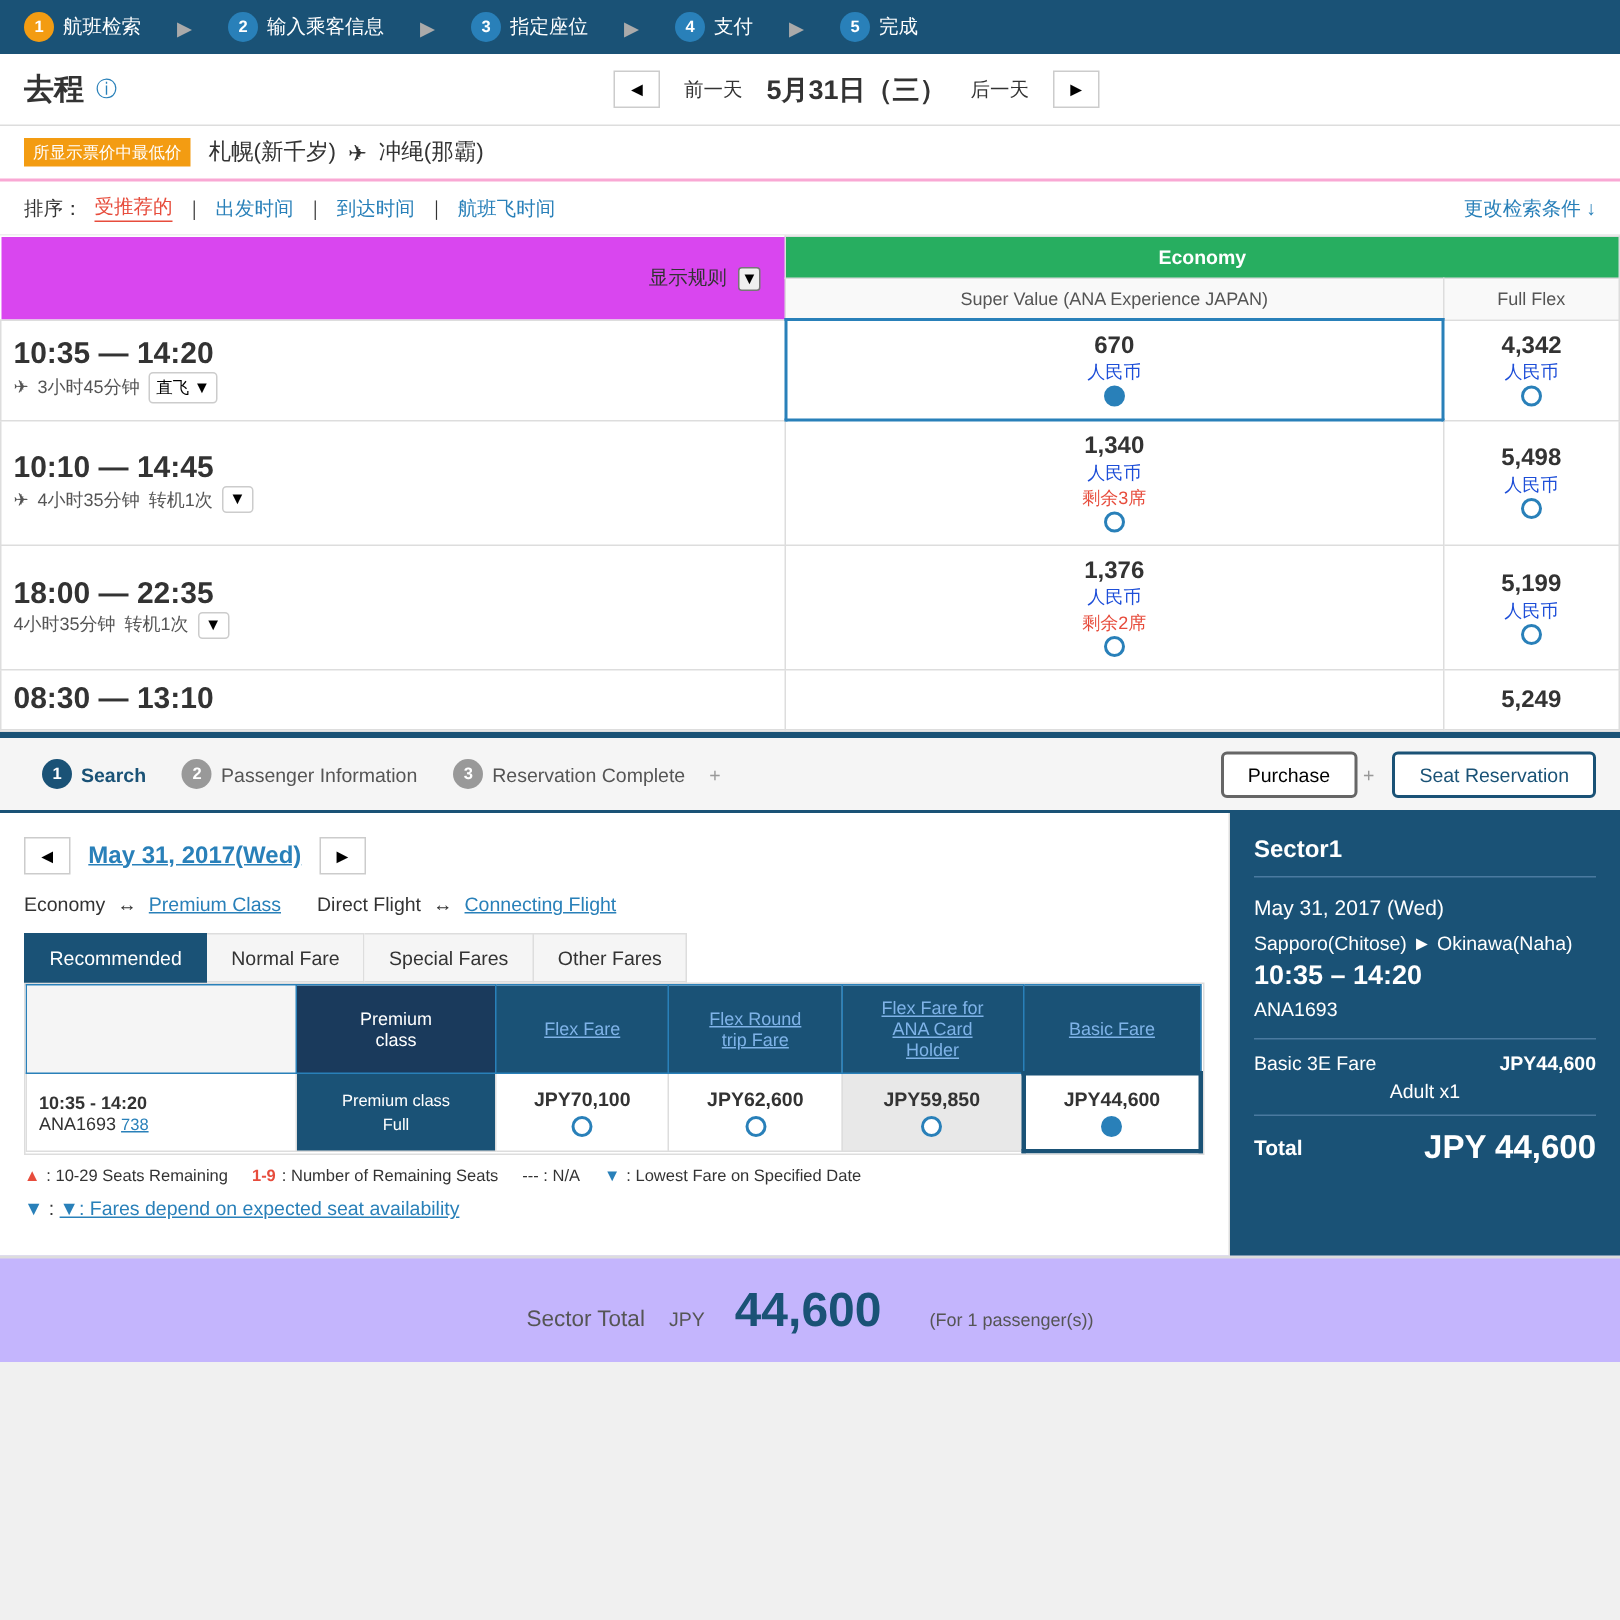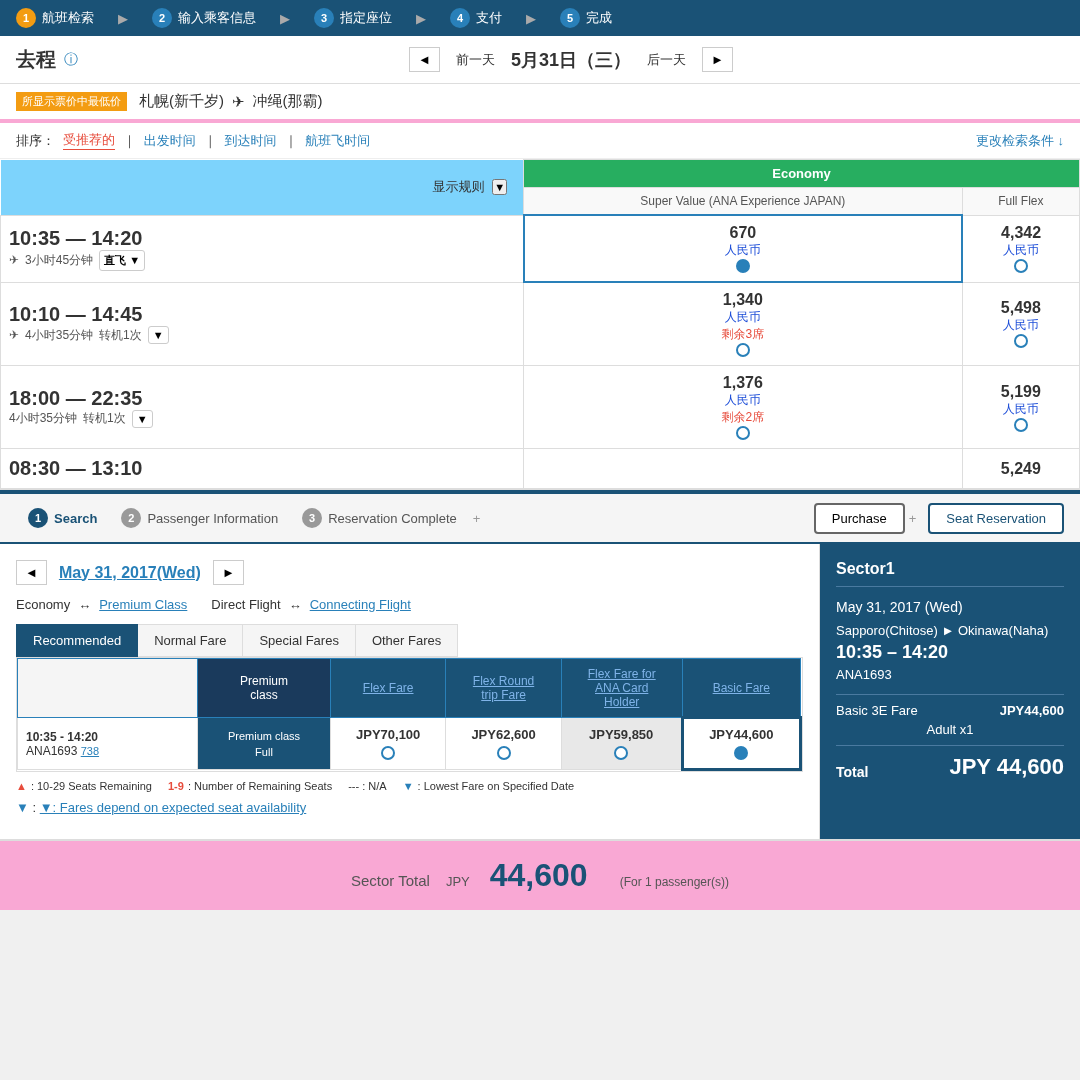--- a/index.html
+++ b/index.html
@@ -13,41 +13,41 @@
     .nav-divider { color: #aaa; }
 
     
     .cn-section { background: white; border-bottom: 1px solid #ddd; }
     .cn-header { display: flex; align-items: center; padding: 10px 16px; border-bottom: 1px solid #ddd; }
     .cn-title { font-size: 20px; font-weight: bold; margin-right: 8px; }
     .cn-info-icon { color: #2980b9; font-size: 14px; margin-right: auto; }
     .cn-nav { display: flex; align-items: center; flex: 1; justify-content: center; gap: 16px; }
     .cn-nav-btn { background: white; border: 1px solid #ccc; padding: 4px 8px; cursor: pointer; font-size: 13px; }
     .cn-date { font-size: 18px; font-weight: bold; }
-    .cn-route-row { padding: 8px 16px; display: flex; align-items: flex-start; border-bottom: 4px solid #f9a8d4; }
+    .cn-route-row { padding: 8px 16px; display: flex; align-items: flex-start; border-bottom: 2px solid #f9a8d4; }
     .cn-lowest-badge { background: #f39c12; color: white; font-size: 11px; padding: 2px 6px; margin-right: 12px; }
     .cn-route { font-size: 15px; display: flex; align-items: center; gap: 8px; }
     .cn-sort-row { padding: 8px 16px; display: flex; align-items: center; gap: 8px; border-bottom: 1px solid #eee; }
     .cn-sort-link { color: #2980b9; text-decoration: none; }
     .cn-sort-link.active { color: #e74c3c; border-bottom: 1px solid #e74c3c; }
     .cn-update-link { margin-left: auto; color: #2980b9; font-size: 13px; }
 
     
     .flight-table-cn { width: 100%; border-collapse: collapse; }
     .flight-table-cn .header-economy { background: #27ae60; color: white; text-align: center; padding: 6px; font-weight: bold; }
     .flight-table-cn .sub-header { background: #f9f9f9; text-align: center; padding: 6px; border: 1px solid #ddd; font-size: 12px; color: #555; }
     .flight-table-cn td { border: 1px solid #ddd; padding: 8px; vertical-align: middle; }
     .flight-table-cn .price-cell { text-align: center; }
     .flight-table-cn .price-amount { font-size: 16px; font-weight: bold; }
     .flight-table-cn .price-currency { font-size: 12px; color: #1d4ed8; }
     .flight-table-cn .remaining { color: #e74c3c; font-size: 12px; }
     .flight-info-cell { padding: 8px 16px; min-width: 260px; }
     .flight-time { font-size: 20px; font-weight: bold; }
     .flight-duration { font-size: 12px; color: #555; display: flex; align-items: center; gap: 6px; }
-    .flight-direct { background: white; border: 1px solid #ccc; border-radius: 3px; padding: 2px 4px; font-size: 11px; cursor: pointer; font-weight: bold; }
+    .flight-direct { background: white; border: 1px solid #ccc; border-radius: 3px; padding: 2px 4px; font-size: 11px; cursor: pointer; }
     .radio-dot { width: 14px; height: 14px; border-radius: 50%; border: 2px solid #2980b9; background: white; margin: 0 auto; }
     .radio-dot.filled { background: #2980b9; }
     .selected-cell { border: 2px solid #2980b9 !important; margin-left: 44px; }
 
     
     .en-section { background: white; margin-top: 0; border-top: 4px solid #1a5276; }
     .en-nav { background: #f5f5f5; border-bottom: 2px solid #1a5276; display: flex; align-items: center; padding: 8px 16px; gap: 0; }
     .en-step { display: flex; align-items: center; gap: 6px; padding: 6px 12px; font-size: 13px; color: #555; }
     .en-step .snum { background: #999; color: white; border-radius: 50%; width: 20px; height: 20px; display: flex; align-items: center; justify-content: center; font-size: 11px; font-weight: bold; }
     .en-step.active .snum { background: #1a5276; }
@@ -105,21 +105,21 @@
 
     
     .sector-title { font-size: 16px; font-weight: bold; margin-bottom: 12px; border-bottom: 1px solid #4a7aa0; padding-bottom: 8px; }
     .sector-date { font-size: 14px; margin-bottom: 8px; }
     .sector-route { font-size: 13px; margin-bottom: 4px; }
     .sector-time { font-size: 18px; font-weight: bold; margin-bottom: 4px; }
     .sector-flight { font-size: 13px; margin-bottom: 12px; }
     .sector-fare { font-size: 13px; display: flex; justify-content: space-between; margin-bottom: 4px; border-top: 1px solid #4a7aa0; padding-top: 8px; }
     .sector-fare-price { font-weight: bold; }
     .sector-adult { font-size: 13px; margin-bottom: 8px; text-align: center; }
-    .sector-total-row { display: flex; justify-content: space-between; align-items: flex-end; border-top: 1px solid #4a7aa0; padding-top: 8px; margin-top: 8px; gap: 24px; }
+    .sector-total-row { display: flex; justify-content: space-between; align-items: center; border-top: 1px solid #4a7aa0; padding-top: 8px; margin-top: 8px; gap: 24px; }
     .sector-total-label-r { font-size: 14px; font-weight: bold; }
     .sector-total-price { font-size: 22px; font-weight: bold; }
   </style>
 </head>
 <body>
 
 <div class="top-nav">
   <div class="nav-step active">
     <span class="step-num">1</span>
     <span>航班检索</span>
@@ -174,21 +174,21 @@
     <span>｜</span>
     <a class="cn-sort-link">到达时间</a>
     <span>｜</span>
     <a class="cn-sort-link">航班飞时间</a>
     <a class="cn-update-link">更改检索条件 ↓</a>
   </div>
 
   <table class="flight-table-cn">
     <thead>
       <tr>
-        <td style="border:none; background:#7dd3fc;" rowspan="2">
+        <td style="border:none; background:#d946ef;" rowspan="2">
           <div style="text-align:right; padding:4px 8px;">
             <span>显示规则</span>
             <button style="margin-left:4px; font-size:11px;">▼</button>
           </div>
         </td>
         <td colspan="2" class="header-economy">Economy</td>
       </tr>
       <tr>
         <td class="sub-header">Super Value (ANA Experience JAPAN)</td>
         <td class="sub-header">Full Flex</td>
@@ -408,19 +408,19 @@
       <div class="sector-total-row">
         <span class="sector-total-label-r">Total</span>
         <span class="sector-total-price">
           <span>JPY</span>
           <span>44,600</span>
         </span>
       </div>
     </div>
   </div>
 
-  <div style="background: #f9a8d4; border-top: 2px solid #ddd; padding: 16px 24px; display: flex; align-items: baseline; justify-content: center; gap: 16px;">
+  <div style="background: #c4b5fd; border-top: 2px solid #ddd; padding: 16px 24px; display: flex; align-items: baseline; justify-content: center; gap: 16px;">
     <span style="font-size:15px; color:#555;">Sector Total</span>
     <span style="font-size:13px; color:#555; margin-right:4px;">JPY</span>
     <span style="font-size:32px; font-weight:bold; color:#1a5276;">44,600</span>
     <div style="margin-left:16px; font-size:12px; color:#555;">(For 1 passenger(s))</div>
   </div>
 </div>
 
 </body></html>

